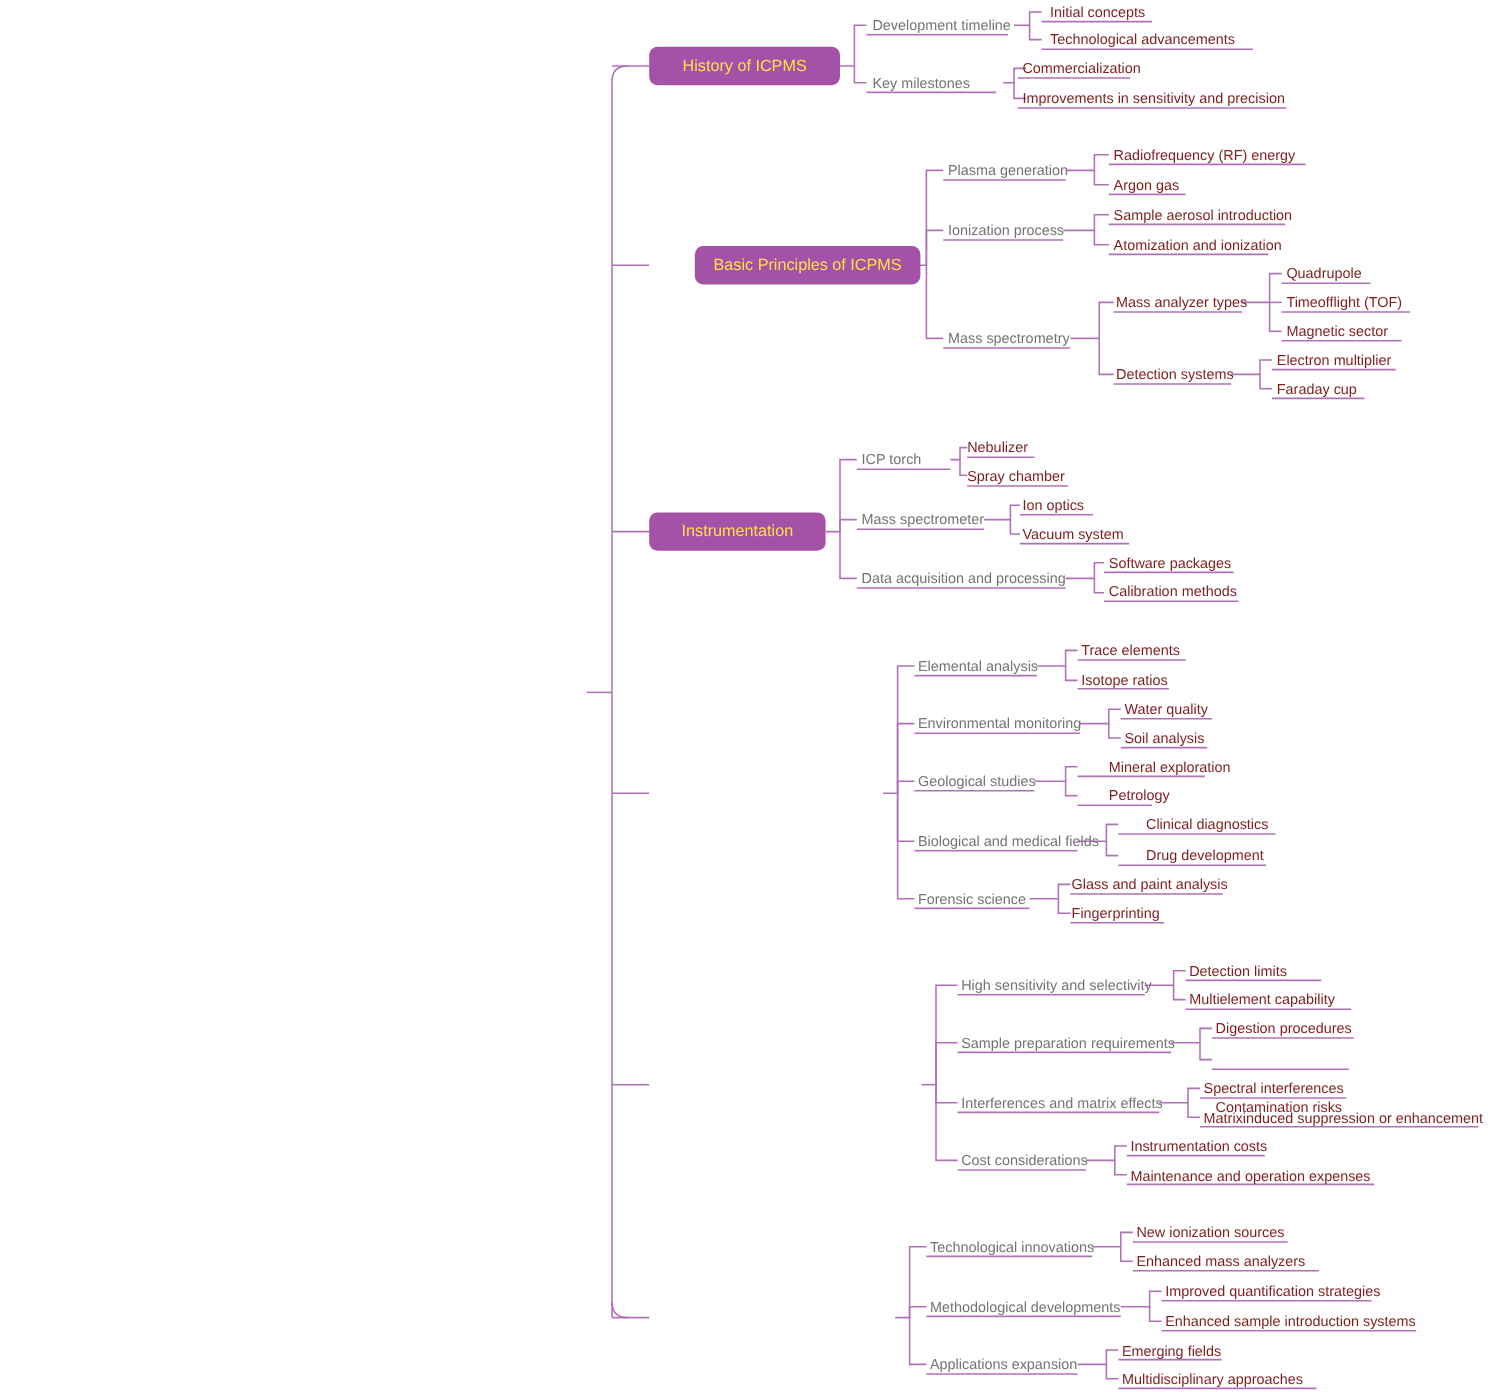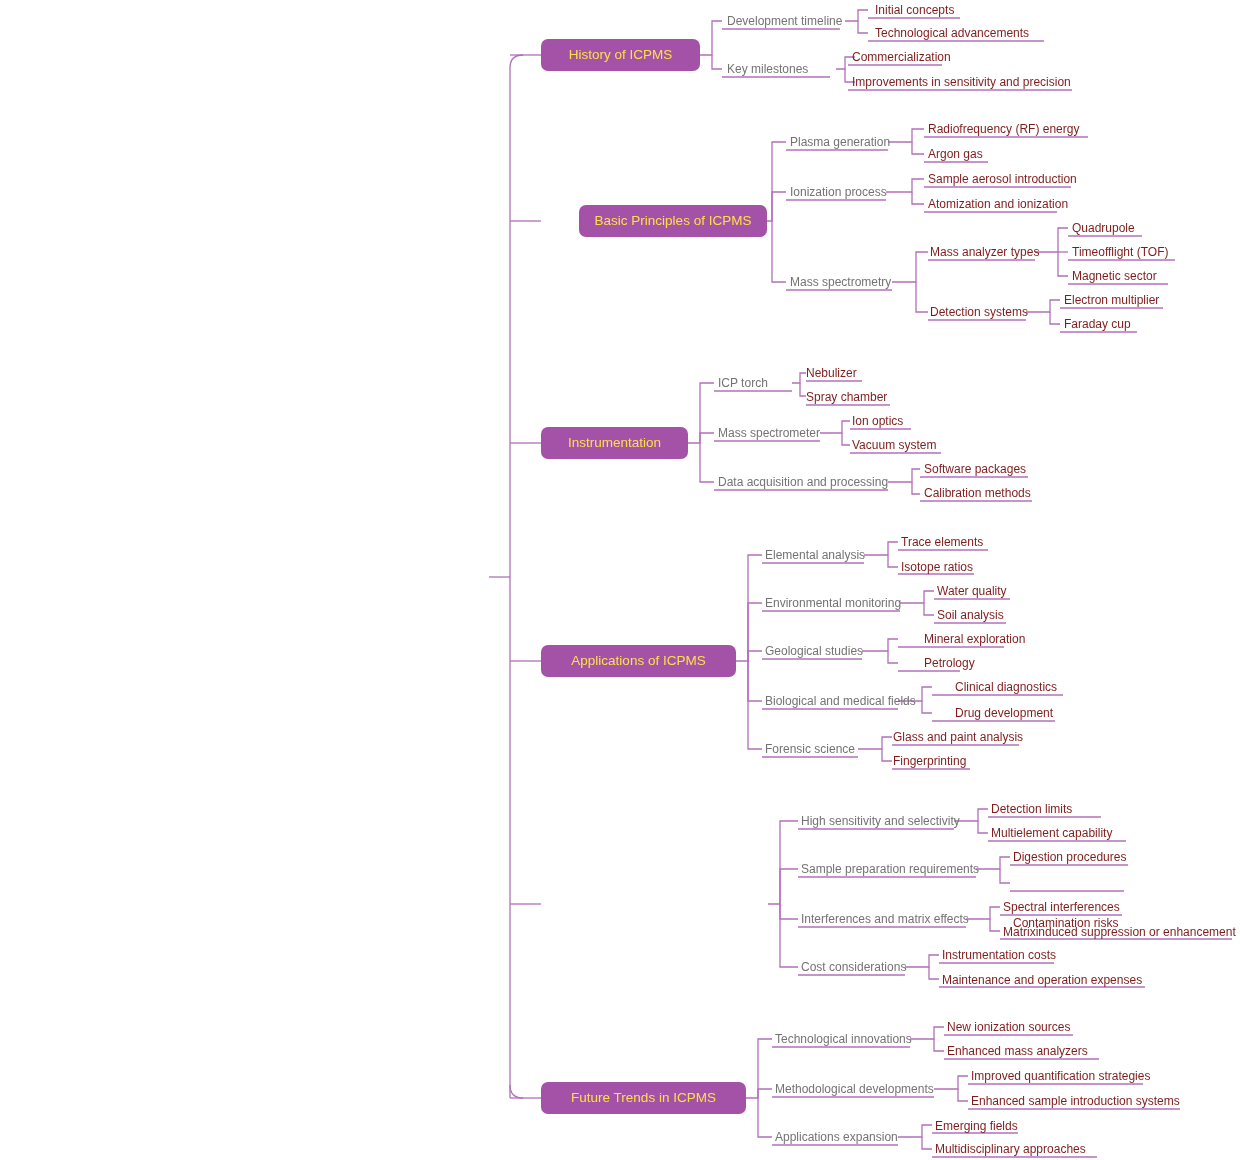--- a/index.html
+++ b/index.html
@@ -237,21 +237,20 @@
   <div class="leaf-node l2" style="left:718px;top:376px;">ICP torch</div>
   <div class="leaf-node l2" style="left:718px;top:426px;">Mass spectrometer</div>
   <div class="leaf-node l2" style="left:718px;top:475px;">Data acquisition and processing</div>
   <div class="leaf-node l3" style="left:806px;top:366px;">Nebulizer</div>
   <div class="leaf-node l3" style="left:806px;top:390px;">Spray chamber</div>
   <div class="leaf-node l3" style="left:852px;top:414px;">Ion optics</div>
   <div class="leaf-node l3" style="left:852px;top:438px;">Vacuum system</div>
   <div class="leaf-node l3" style="left:924px;top:462px;">Software packages</div>
   <div class="leaf-node l3" style="left:924px;top:486px;">Calibration methods</div>
 
-  <div class="branch-node" style="left:541px;top:645px;width:195px;height:32px;">Applications of ICPMS</div>
   <div class="leaf-node l2" style="left:765px;top:548px;">Elemental analysis</div>
   <div class="leaf-node l2" style="left:765px;top:596px;">Environmental monitoring</div>
   <div class="leaf-node l2" style="left:765px;top:644px;">Geological studies</div>
   <div class="leaf-node l2" style="left:765px;top:694px;">Biological and medical fields</div>
   <div class="leaf-node l2" style="left:765px;top:742px;">Forensic science</div>
   <div class="leaf-node l3" style="left:901px;top:535px;">Trace elements</div>
   <div class="leaf-node l3" style="left:901px;top:560px;">Isotope ratios</div>
   <div class="leaf-node l3" style="left:937px;top:584px;">Water quality</div>
   <div class="leaf-node l3" style="left:937px;top:608px;">Soil analysis</div>
   <div class="leaf-node l3" style="left:924px;top:632px;">Mineral exploration</div>
@@ -267,21 +266,20 @@
   <div class="leaf-node l2" style="left:801px;top:960px;">Cost considerations</div>
   <div class="leaf-node l3" style="left:991px;top:802px;">Detection limits</div>
   <div class="leaf-node l3" style="left:991px;top:826px;">Multielement capability</div>
   <div class="leaf-node l3" style="left:1013px;top:850px;">Digestion procedures</div>
   <div class="leaf-node l3" style="left:1013px;top:876px;margin-top:40px;">Contamination risks</div>
   <div class="leaf-node l3" style="left:1003px;top:900px;">Spectral interferences</div>
   <div class="leaf-node l3" style="left:1003px;top:925px;">Matrixinduced suppression or enhancement</div>
   <div class="leaf-node l3" style="left:942px;top:948px;">Instrumentation costs</div>
   <div class="leaf-node l3" style="left:942px;top:973px;">Maintenance and operation expenses</div>
 
-  <div class="branch-node" style="left:541px;top:1082px;width:205px;height:32px;">Future Trends in ICPMS</div>
   <div class="leaf-node l2" style="left:775px;top:1032px;">Technological innovations</div>
   <div class="leaf-node l2" style="left:775px;top:1082px;">Methodological developments</div>
   <div class="leaf-node l2" style="left:775px;top:1130px;">Applications expansion</div>
   <div class="leaf-node l3" style="left:947px;top:1020px;">New ionization sources</div>
   <div class="leaf-node l3" style="left:947px;top:1044px;">Enhanced mass analyzers</div>
   <div class="leaf-node l3" style="left:971px;top:1069px;">Improved quantification strategies</div>
   <div class="leaf-node l3" style="left:971px;top:1094px;">Enhanced sample introduction systems</div>
   <div class="leaf-node l3" style="left:935px;top:1119px;">Emerging fields</div>
   <div class="leaf-node l3" style="left:935px;top:1142px;">Multidisciplinary approaches</div>
 

